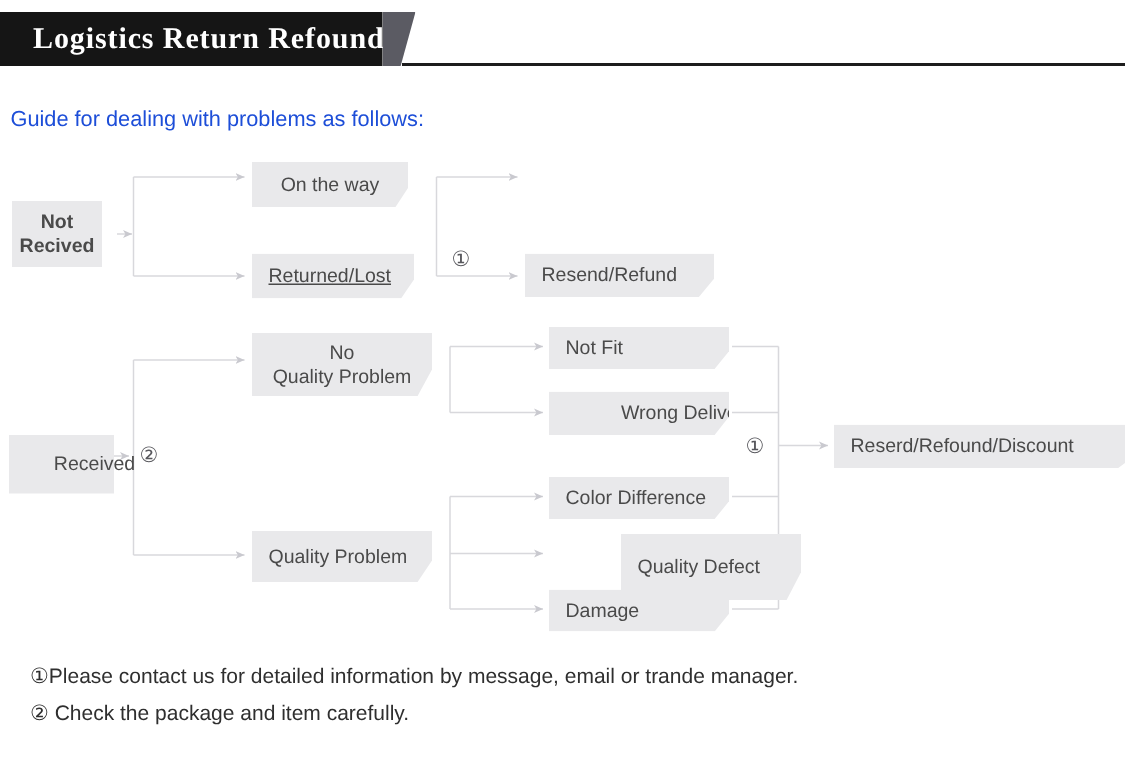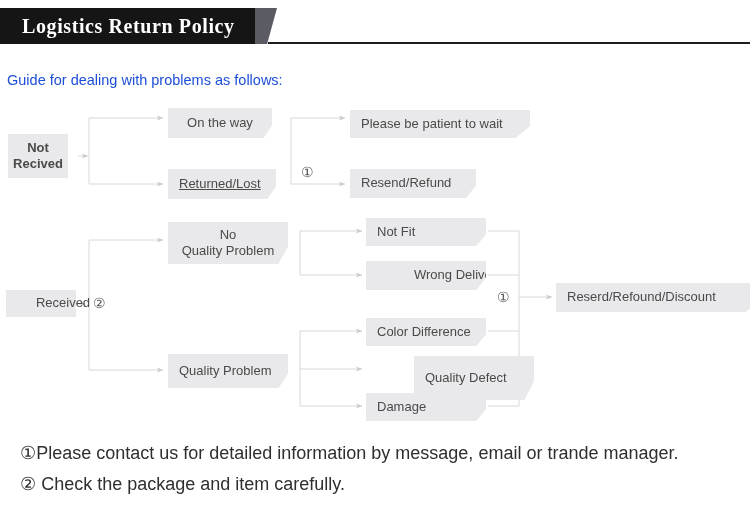--- a/index.html
+++ b/index.html
@@ -100,36 +100,36 @@
     position: absolute;
     font-size: 14px;
     color: #58585d;
     line-height: 1;
   }
 
   
   .notes {
     position: absolute;
     left: 20px; top: 442px;
-    font-size: 18px;
+    font-size: 14px;
     color: #2f2f2f;
   }
   .note-row {
     white-space: pre;
     margin-bottom: 9px;
   }
 </style>
 </head>
 <body>
 
 <div id="page">
 
   <div class="header-wrap">
     <div class="header-bar"></div>
-    <div class="header-title">Logistics Return Policy</div>
+    <div class="header-title">Logistics Return Refound</div>
     <div class="header-slant"></div>
     <div class="header-rule"></div>
   </div>
 
   <div class="intro">Guide for dealing with problems as follows:</div>
 
   <div id="diagram">
 
     <svg viewBox="0 0 750 511">
       <defs>
@@ -172,27 +172,26 @@
       </g>
     </svg>
 
     <div class="node center" style="left:8px; top:134px; width:60px; height:44px;font-weight:bold;">Not
 Recived</div>
 
     <div class="node slant center" style="left:168px; top:108px; width:104px; height:30px;">On the way</div>
 
     <div class="node slant left" style="left:168px; top:169px; width:108px; height:30px;text-decoration:underline;">Returned/Lost</div>
 
-    <div class="node slant left" style="left:350px; top:110px; width:180px; height:28px;">Please be patient to wait</div>
 
     <div class="node slant left" style="left:350px; top:169px; width:126px; height:29px;">Resend/Refund</div>
 
     <div class="marker" style="left:301px; top:165px;">①</div>
 
-    <div class="node center" style="left:6px; top:290px; width:70px; height:27px;padding-left:44px;">Received</div>
+    <div class="node center" style="left:6px; top:290px; width:70px; height:39px;padding-left:44px;">Received</div>
 
     <div class="marker" style="left:93px; top:296px;">②</div>
 
     <div class="node slant center" style="left:168px; top:222px; width:120px; height:42px;">No
 Quality Problem</div>
 
     <div class="node slant left" style="left:168px; top:354px; width:120px; height:34px;">Quality Problem</div>
 
     <div class="node slant left" style="left:366px; top:218px; width:120px; height:28px;">Not Fit</div>
 

